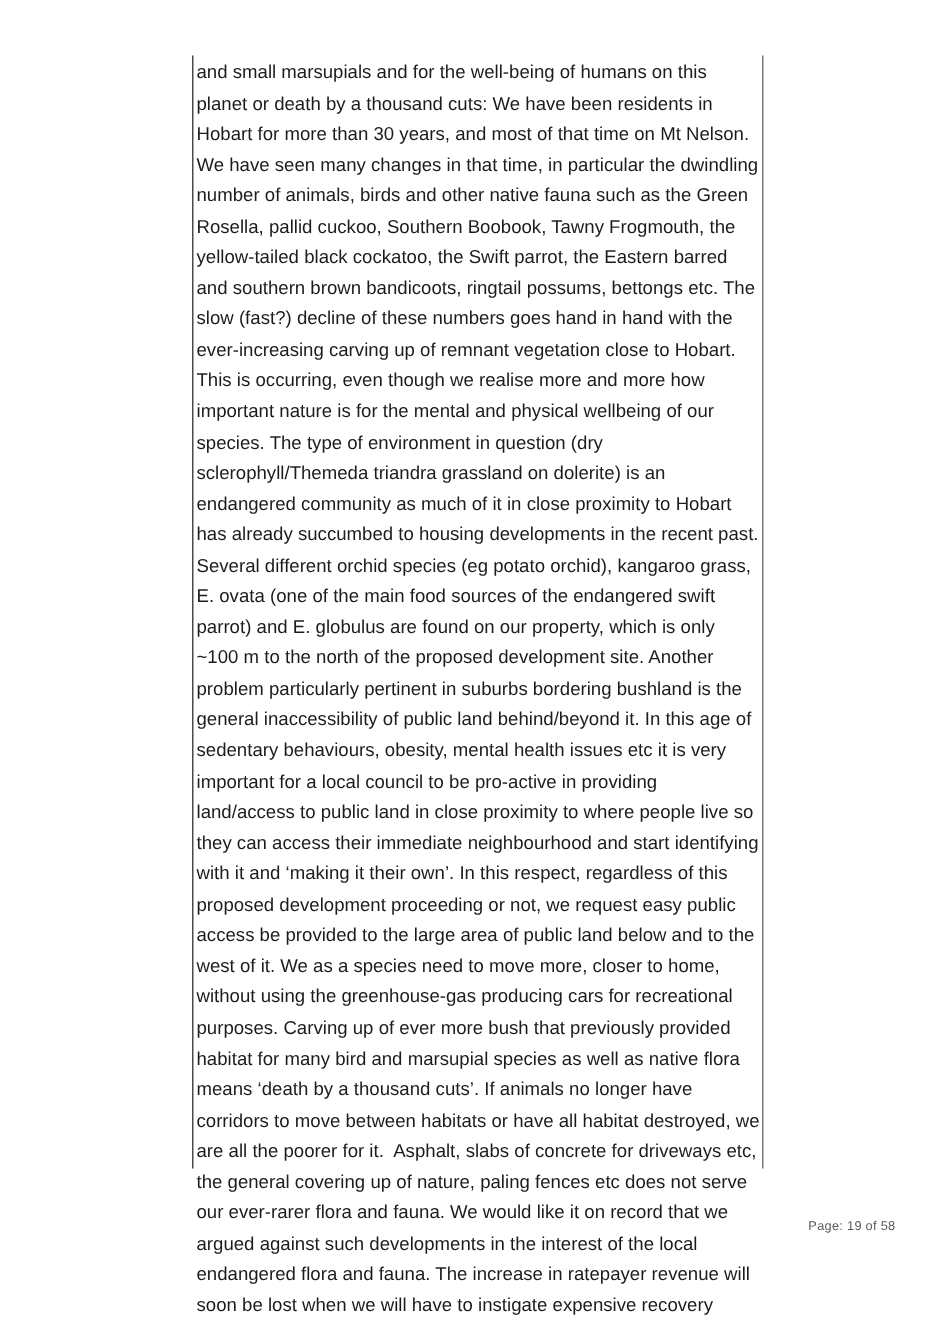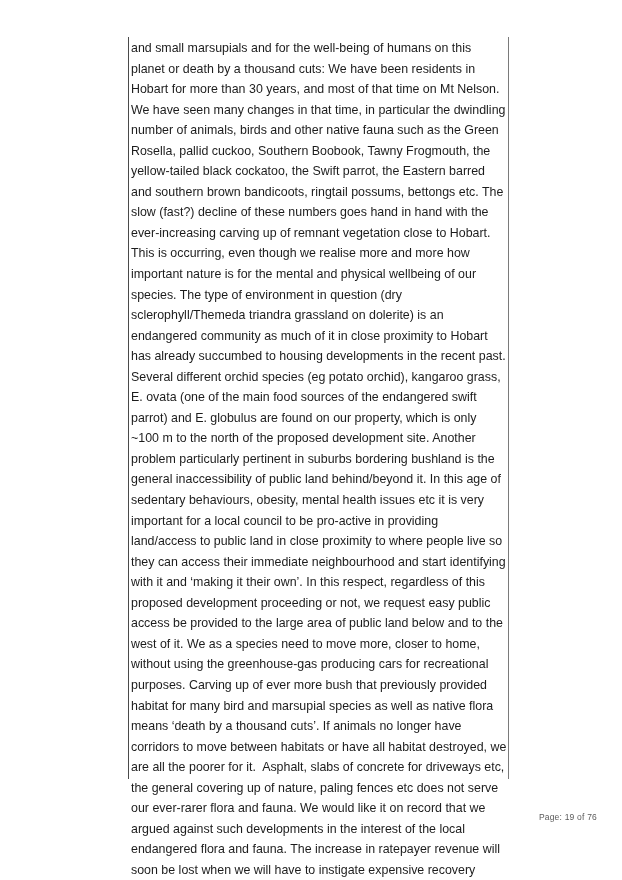--- a/index.html
+++ b/index.html
@@ -71,15 +71,15 @@
 </head>
 <body>
 
 <div id="page">
 
   <div id="rule-left"></div>
   <div id="rule-right"></div>
 
   <div id="body-text">and small marsupials and for the well-being of humans on this planet or death by a thousand cuts: We have been residents in Hobart for more than 30 years, and most of that time on Mt Nelson. We have seen many changes in that time, in particular the dwindling number of animals, birds and other native fauna such as the Green Rosella, pallid cuckoo, Southern Boobook, Tawny Frogmouth, the yellow-tailed black cockatoo, the Swift parrot, the Eastern barred and southern brown bandicoots, ringtail possums, bettongs etc. The slow (fast?) decline of these numbers goes hand in hand with the ever-increasing carving up of remnant vegetation close to Hobart. This is occurring, even though we realise more and more how important nature is for the mental and physical wellbeing of our species. The type of environment in question (dry sclerophyll/Themeda triandra grassland on dolerite) is an endangered community as much of it in close proximity to Hobart has already succumbed to housing developments in the recent past. Several different orchid species (eg potato orchid), kangaroo grass, E. ovata (one of the main food sources of the endangered swift parrot) and E. globulus are found on our property, which is only ~100 m to the north of the proposed development site. Another problem particularly pertinent in suburbs bordering bushland is the general inaccessibility of public land behind/beyond it. In this age of sedentary behaviours, obesity, mental health issues etc it is very important for a local council to be pro-active in providing land/access to public land in close proximity to where people live so they can access their immediate neighbourhood and start identifying with it and ‘making it their own’. In this respect, regardless of this proposed development proceeding or not, we request easy public access be provided to the large area of public land below and to the west of it. We as a species need to move more, closer to home, without using the greenhouse-gas producing cars for recreational purposes. Carving up of ever more bush that previously provided habitat for many bird and marsupial species as well as native flora means ‘death by a thousand cuts’. If animals no longer have corridors to move between habitats or have all habitat destroyed, we are all the poorer for it.  Asphalt, slabs of concrete for driveways etc, the general covering up of nature, paling fences etc does not serve our ever-rarer flora and fauna. We would like it on record that we argued against such developments in the interest of the local endangered flora and fauna. The increase in ratepayer revenue will soon be lost when we will have to instigate expensive recovery programs for flora and fauna species which are under ever increasing pressure by housing developments on Mount Nelson and elsewhere.</div>
 
-  <div id="footer">Page: 19 of 76</div>
+  <div id="footer">Page: 19 of 58</div>
 
 </div>
 
 </body></html>

